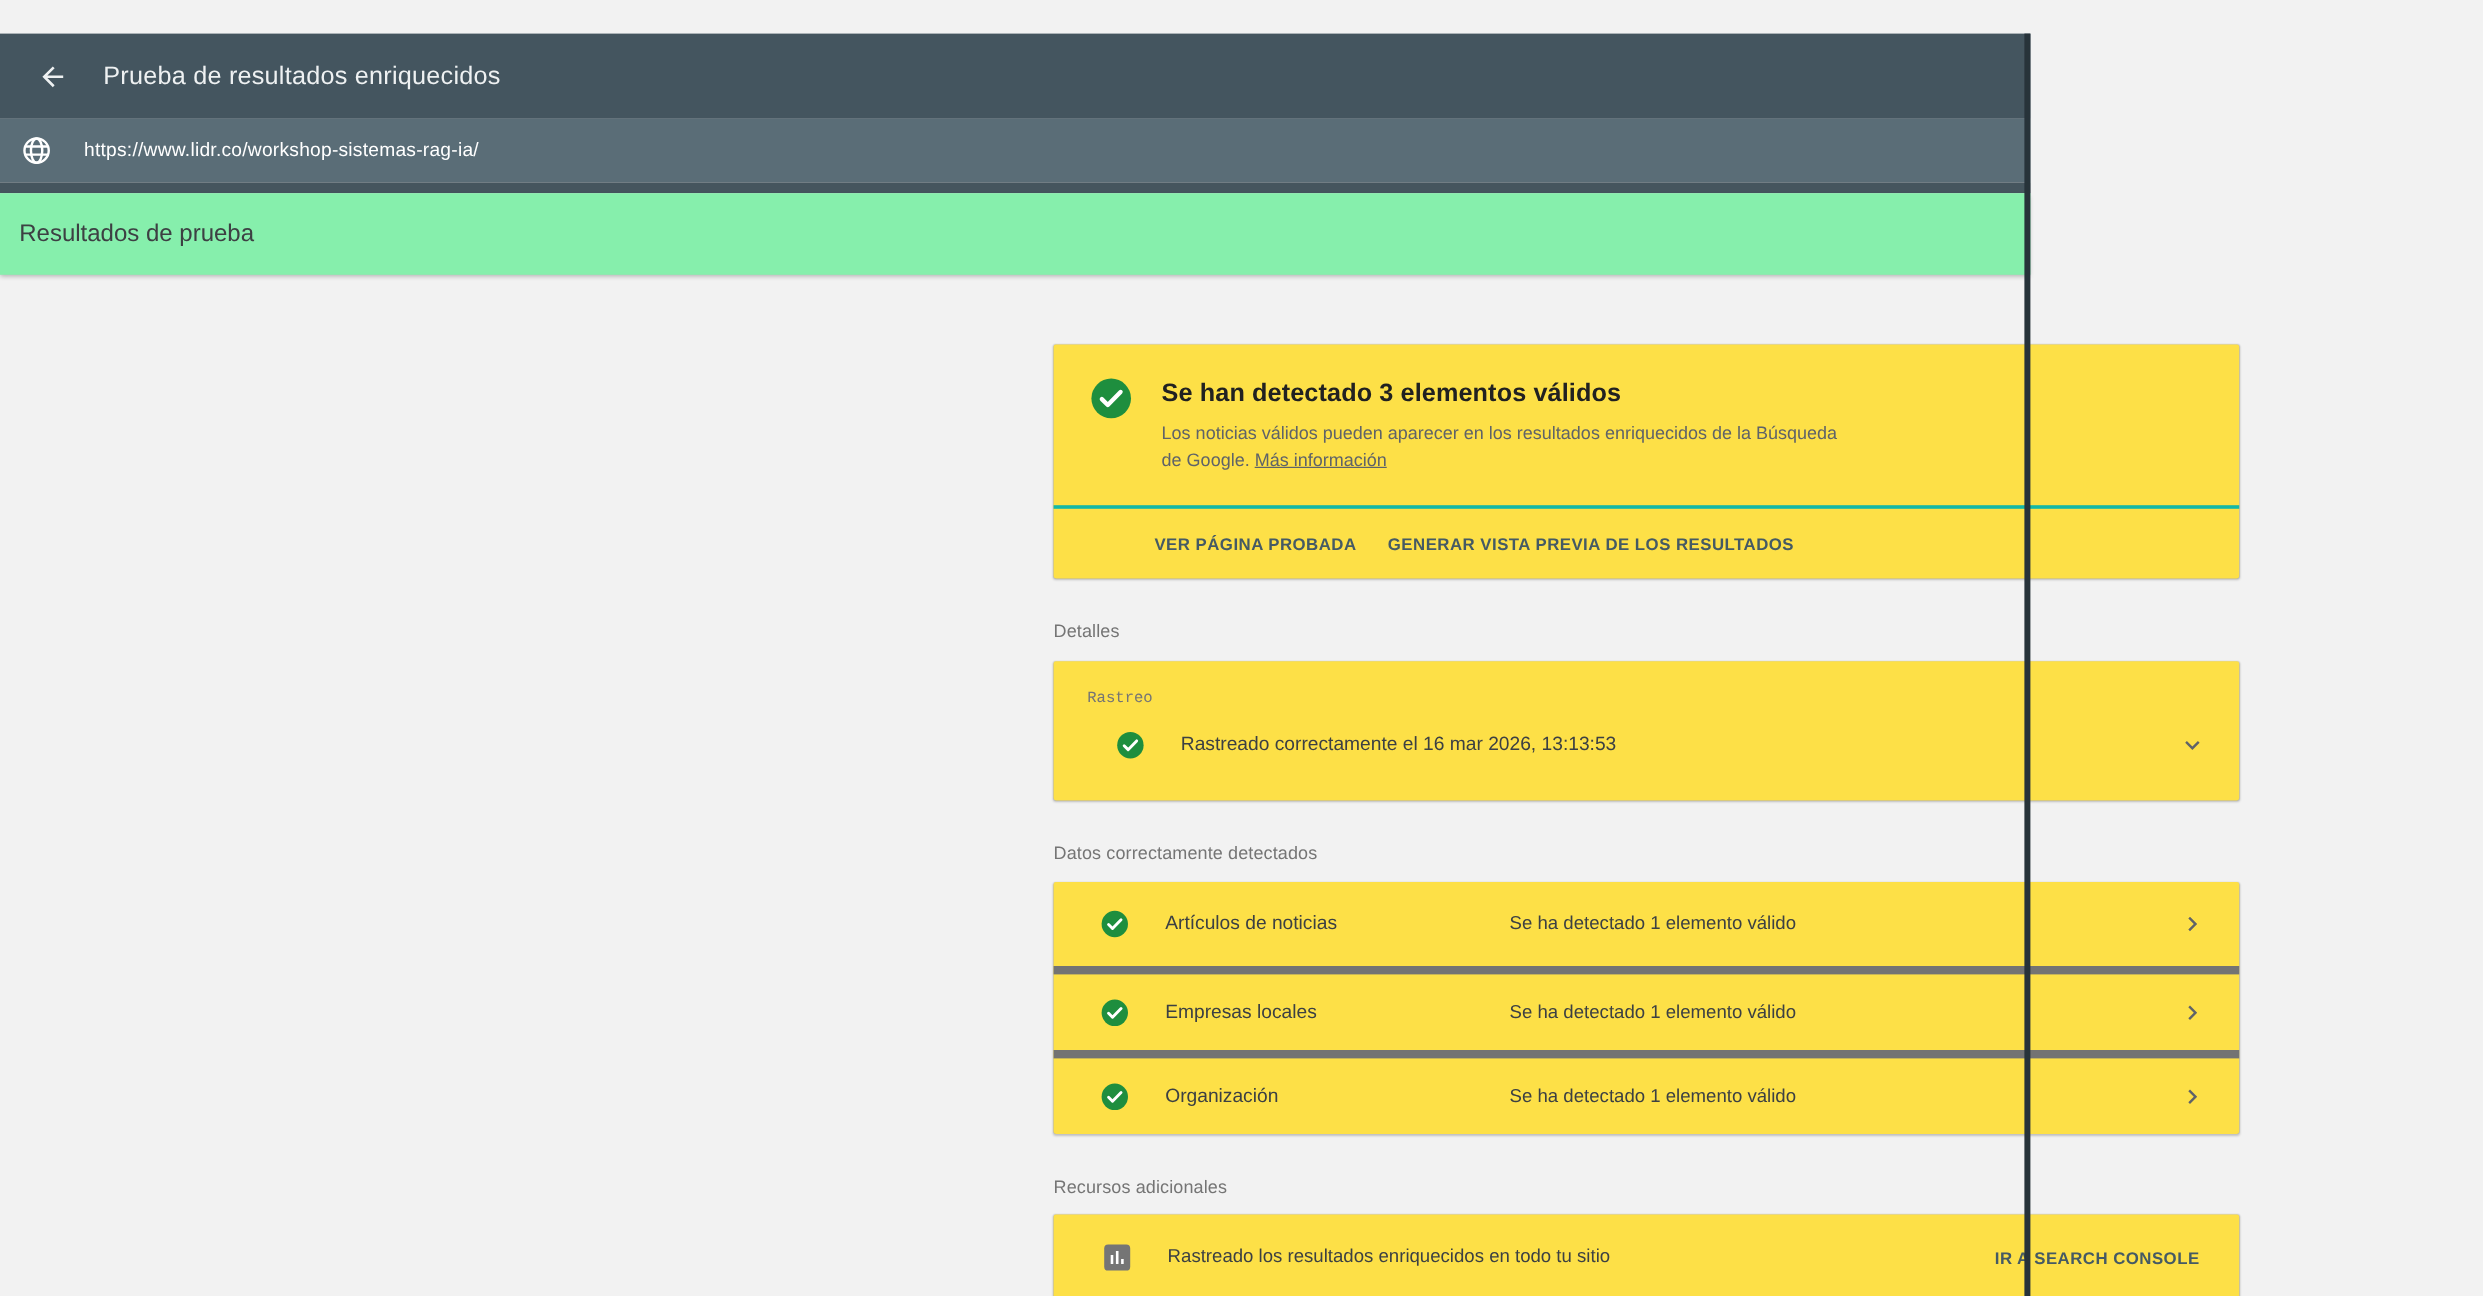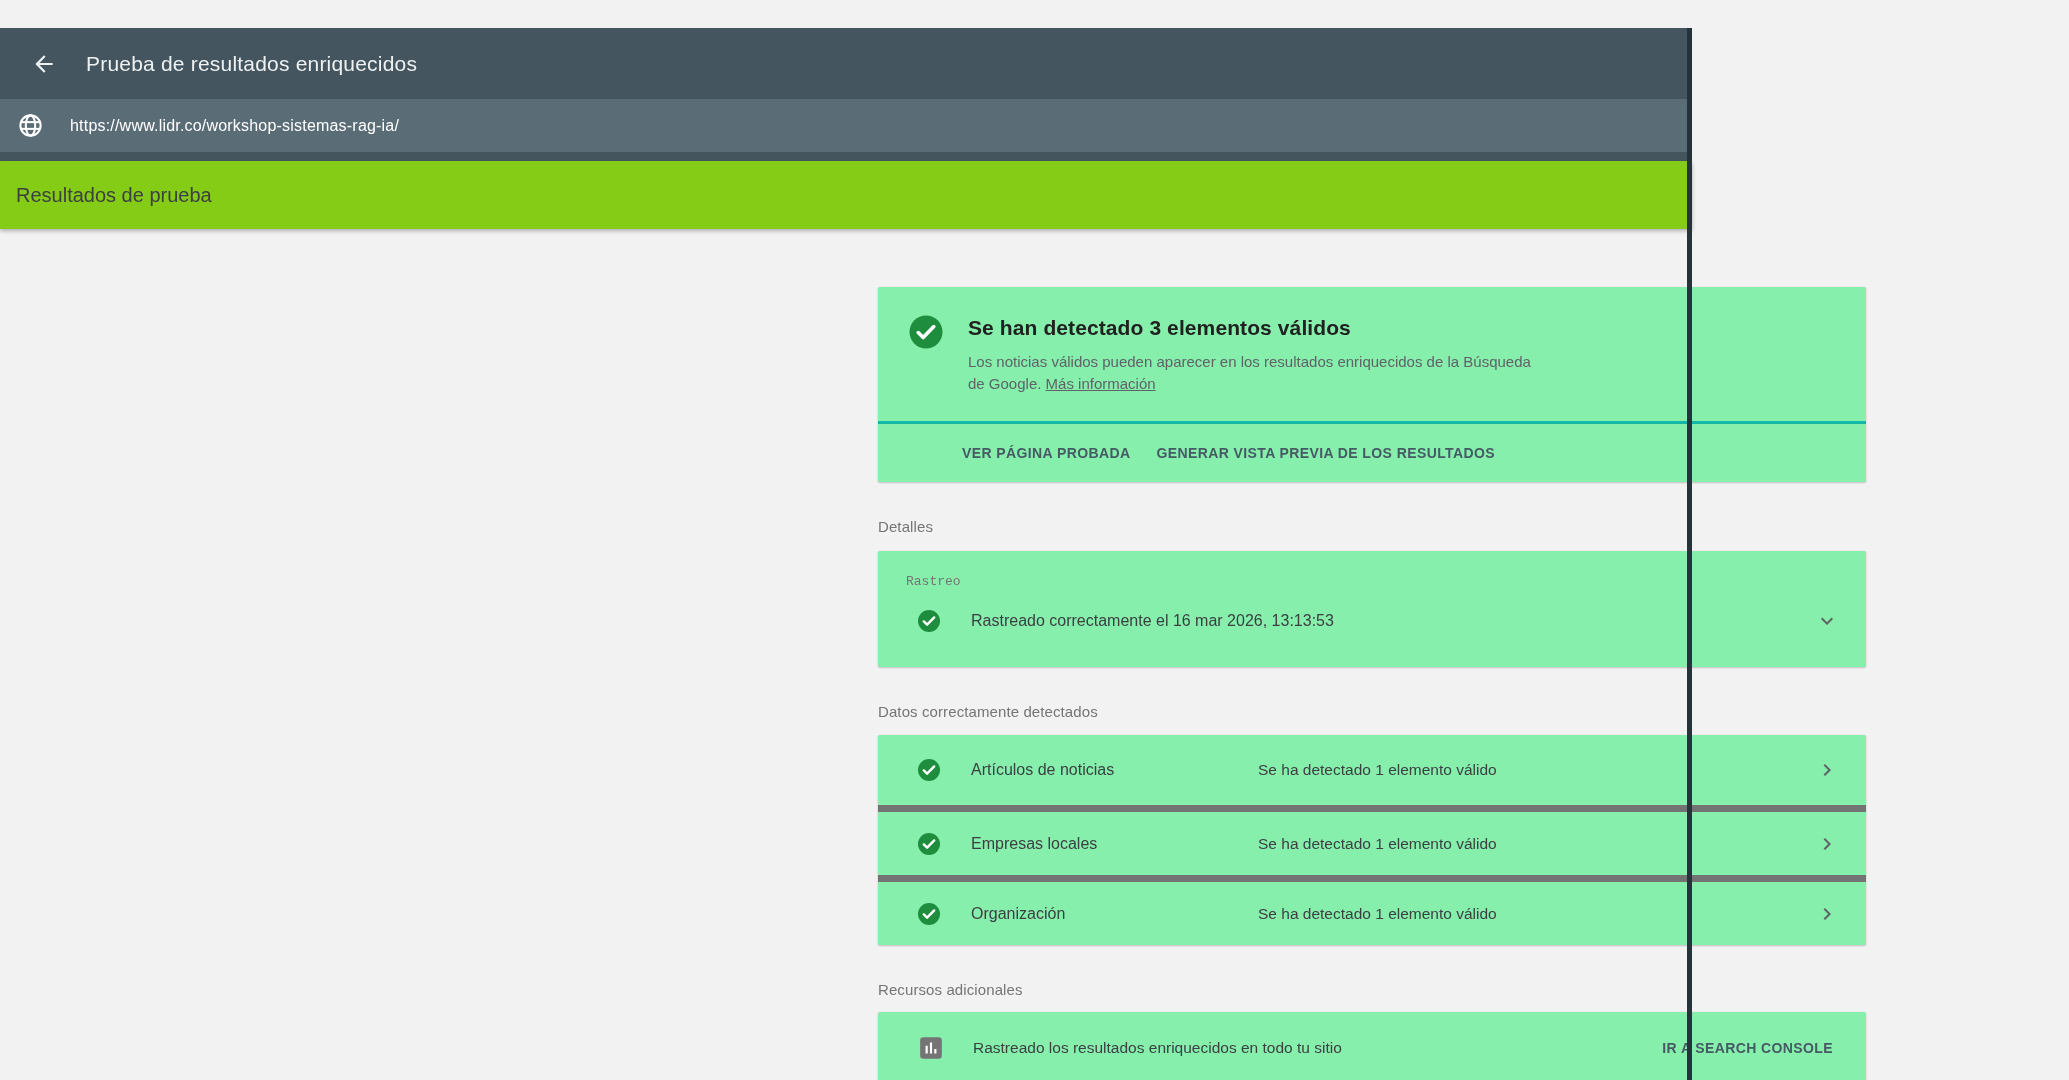--- a/index.html
+++ b/index.html
@@ -15,29 +15,29 @@
 
   
   .urlbar { height:53px; background:#5a6d77; display:flex; align-items:center;
             padding:0 16px; cursor:pointer; }
   .globe { width:28px; height:28px; display:flex; align-items:center; justify-content:center; flex:none; }
   .url { color:#ffffff; font-size:16px; margin-left:26px; letter-spacing:.2px; }
 
   .strip { height:9px; background:#45555e; }
 
   
-  .resultbar { height:68px; background:#84cc16; display:flex; align-items:center;
+  .resultbar { height:68px; background:#86efac; display:flex; align-items:center;
                padding:0 16px; box-shadow:0 2px 4px rgba(0,0,0,.28); position:relative; z-index:5; }
   .resultbar h2 { font-size:20px; font-weight:400; color:#3d4043; }
 
   
   .content { height:879px; background:#f2f2f2; position:relative; }
   .column { position:absolute; left:878px; top:0; width:988px; }
 
-  .card { background:#86efac; border-radius:2px;
+  .card { background:#fde047; border-radius:2px;
           box-shadow:0 1px 2px rgba(0,0,0,.2), 0 0 1px rgba(0,0,0,.12); }
 
   
   .summary-card { margin-top:58px; }
   .summary-body { display:flex; padding:27px 30px 26px 30px; }
   .check-big { width:36px; height:36px; flex:none; }
   .summary-text { margin-left:24px; padding-top:2px; }
   .summary-text h3 { font-size:21px; font-weight:700; color:#212121; letter-spacing:.1px; }
   .desc { margin-top:11px; font-size:15px; line-height:22px; color:#5f6368; max-width:575px; }
   .morelink { color:#5f6368; text-decoration:underline; cursor:pointer; }
@@ -48,21 +48,21 @@
              padding:8px; border-radius:2px; white-space:nowrap; }
   .textbtn + .textbtn { margin-left:10px; }
 
   
   .section-label { margin-top:36px; font-size:15px; color:#757575; letter-spacing:.1px; }
 
   
   .crawl-card { margin-top:16px; height:116px; padding-top:23px; }
   .crawl-group-label { font-size:13px; color:#757575; padding-left:28px;font-family:Liberation Mono, monospace; }
   .row { display:flex; align-items:center; }
-  .crawl-row { height:64px; padding:0 27px 0 39px; cursor:pointer; }
+  .crawl-row { height:64px; padding:0 27px 0 52px; cursor:pointer; }
   .check-sm { width:24px; height:24px; flex:none; }
   .row-name { font-size:16px; color:#3c4043; margin-left:30px; }
   .spacer { flex:1; }
   .chev { width:24px; height:24px; flex:none; display:flex; align-items:center; justify-content:center; }
 
   
   .structured-card { margin-top:15px; }
   .listrow { height:70px; padding:0 27px 0 39px; cursor:pointer; position:relative; }
   .listrow + .listrow { border-top:7px solid #737373; }
   .listrow .row-name { width:287px; margin-left:30px; }

